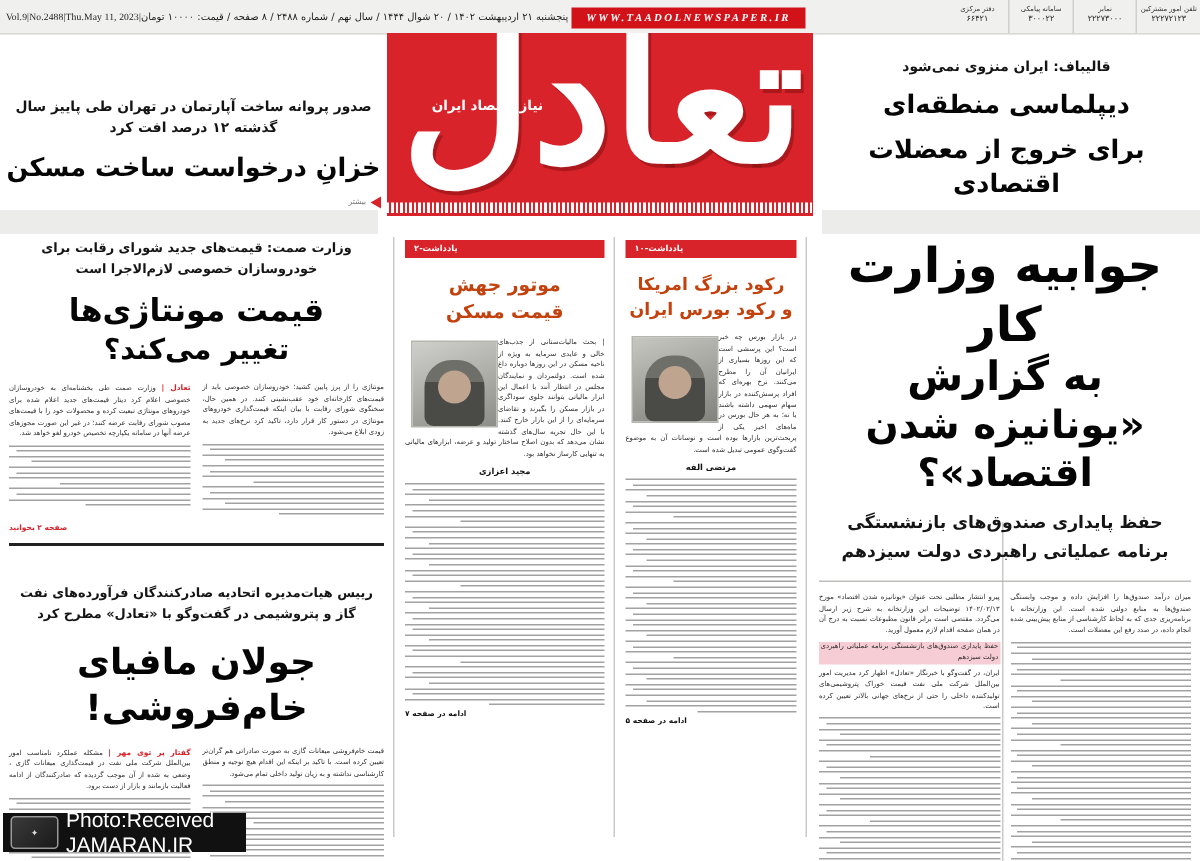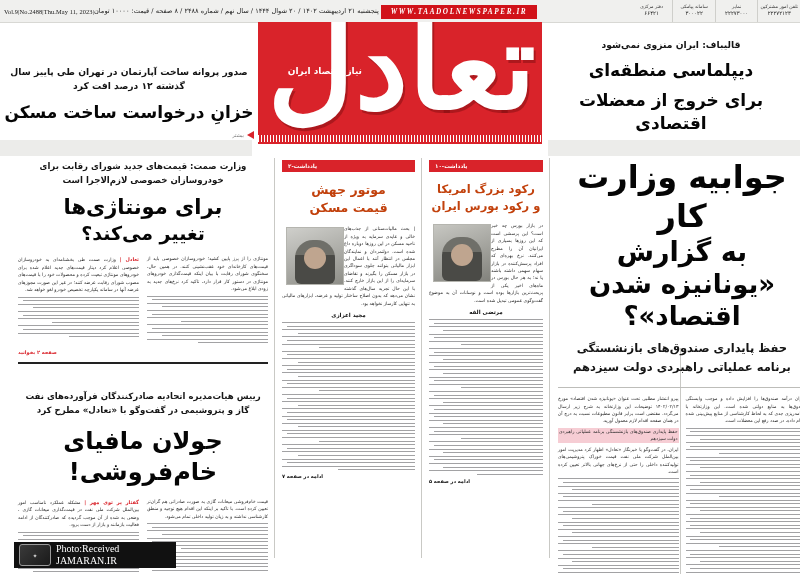--- a/index.html
+++ b/index.html
@@ -86,21 +86,21 @@
     border-right:7px solid #d9232a;
   }
   .readmore .rm-txt{font-size:5px;color:#777;}
   .grayband{
     position:absolute;height:16px;background:#ececea;
   }
   .gb-left{top:140px;left:0;width:252px;}
   .gb-right{top:140px;left:548px;width:252px;}
 
   
-  .cols{position:absolute;top:158px;left:12px;width:668px;height:416px;}
+  .cols{position:absolute;top:158px;left:0;width:668px;height:416px;}
   .vrule{position:absolute;top:0;width:1px;background:#c9c9c5;}
 
   
   .blk{position:absolute;}
   .blk .kicker2{
     font-size:8.6px;line-height:1.6;text-align:center;font-weight:bold;color:#151515;
   }
   .blk .hl2{
     font-size:21px;line-height:1.3;text-align:center;font-weight:bold;
     color:#050505;margin-top:6px;letter-spacing:-.3px;
@@ -162,21 +162,21 @@
     position:absolute;left:2px;bottom:6px;width:152px;height:26px;
     background:#111;display:flex;align-items:center;gap:5px;padding:0 5px;
     direction:ltr;
   }
   .wm-logo{
     width:30px;height:20px;border:1px solid #9a9a9a;border-radius:3px;
     background:linear-gradient(135deg,#3a3a3a,#1a1a1a);
     display:flex;align-items:center;justify-content:center;
     font-size:6px;color:#ddd;
   }
-  .wm-txt{color:#fff;font-family:Liberation Serif, serif;font-size:10px;line-height:1.2;}
+  .wm-txt{color:#fff;font-family:Liberation Sans, sans-serif;font-size:14px;line-height:1.2;}
 
   .cont{font-size:5px;color:#111;text-align:left;font-weight:bold;margin-top:3px;}
   .cont-red{color:#d9232a;}
   .micro{display:block;}
   .micro i{
     display:block;height:1px;background:#55555a;opacity:.55;margin:2.6px 0;
   }
   .micro i.s1{width:100%}
   .micro i.s2{width:96%}
   .micro i.s3{width:88%}
@@ -245,21 +245,21 @@
 
   <div class="cols">
 
     <div class="vrule" style="left:262px;height:400px;"></div>
     <div class="vrule" style="left:409px;height:400px;"></div>
     <div class="vrule" style="left:537px;height:400px;"></div>
     <div class="vrule" style="left:668px;height:400px;top:190px;"></div>
 
     <div class="blk" style="left:6px;top:2px;width:250px;">
       <div class="kicker2">وزارت صمت: قیمت‌های جدید شورای رقابت برای خودروسازان خصوصی لازم‌الاجرا است</div>
-      <div class="hl2">برای مونتاژی‌ها</div>
+      <div class="hl2">قیمت مونتاژی‌ها</div>
       <div class="hl3">تغییر می‌کند؟</div>
 
       <div style="display:flex;gap:8px;margin-top:10px;">
         <div class="body-col" style="flex:1;">
           <p>مونتاژی را از پرز پایین کشید؛ خودروسازان خصوصی باید از قیمت‌های کارخانه‌ای خود عقب‌نشینی کنند. در همین حال، سخنگوی شورای رقابت با بیان اینکه قیمت‌گذاری خودروهای مونتاژی در دستور کار قرار دارد، تاکید کرد نرخ‌های جدید به زودی ابلاغ می‌شود.</p>
           <span class="micro">
             <i class="s1"></i>
               <i class="s2"></i>
               <i class="s1"></i>
               <i class="s3"></i>

